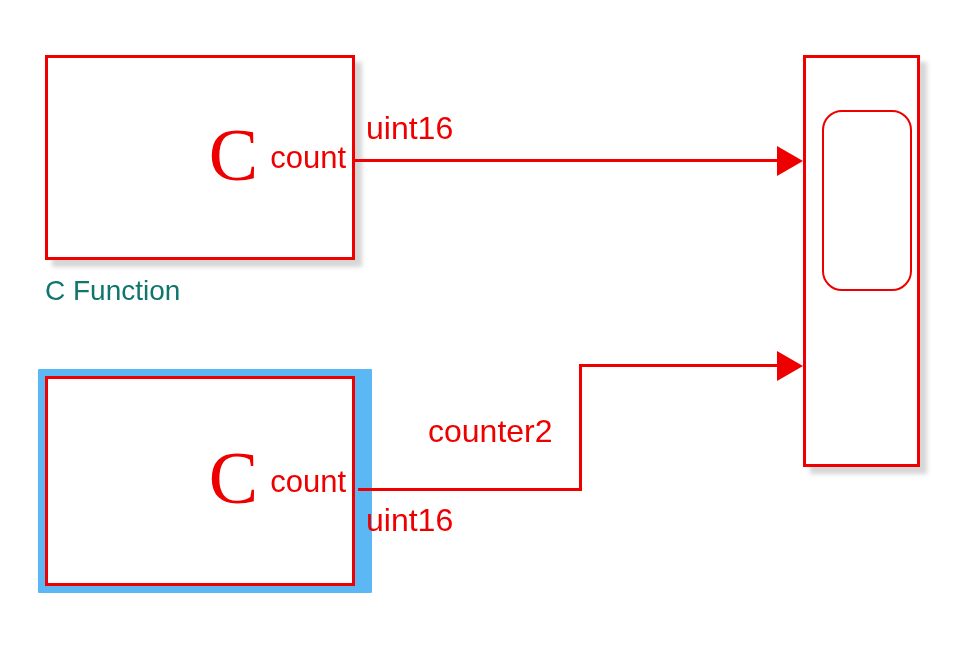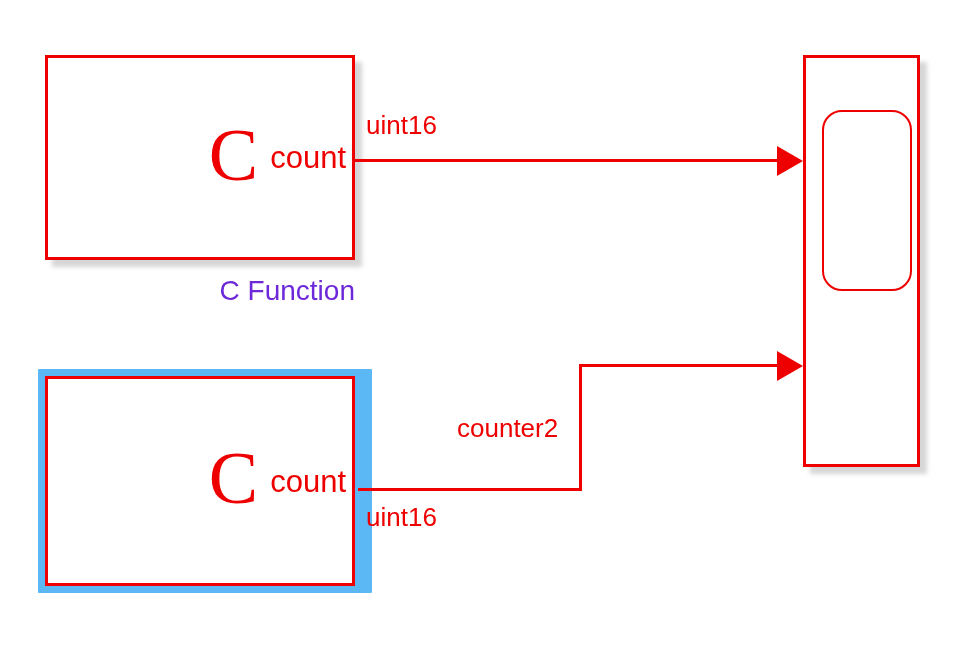--- a/index.html
+++ b/index.html
@@ -63,24 +63,24 @@
     color: #ee0000;
     font-size: 31px;
     line-height: 1;
     margin-left: 12px;
     white-space: nowrap;
   }
 
   
   .block-name {
     position: absolute;
-    color: #6d28d9;
+    color: #0f766e;
     font-size: 28px;
     line-height: 1;
-    text-align: right;
+    text-align: left;
     white-space: nowrap;
     z-index: 3;
   }
 
   
   .scope-screen {
     position: absolute;
     border: 2px solid #ee0000;
     border-radius: 20px;
     background: #ffffff;
@@ -108,21 +108,21 @@
     border-top: 15px solid transparent;
     border-bottom: 15px solid transparent;
     border-left: 26px solid #ee0000;
     z-index: 4;
   }
 
   
   .sig-label {
     position: absolute;
     color: #ee0000;
-    font-size: 26px;
+    font-size: 32px;
     line-height: 1;
     white-space: nowrap;
     z-index: 3;
   }
 </style>
 </head>
 <body>
 
 <div id="canvas">
 
@@ -148,16 +148,16 @@
   <div class="scope-screen" style="left:822px; top:110px; width:90px; height:181px;"></div>
 
   <div class="sig-h" style="left:355px; top:159px; width:424px;"></div>
   <div class="arrow-head" style="left:777px; top:146px;"></div>
   <div class="sig-label" style="left:366px; top:112px;">uint16</div>
 
   <div class="sig-h" style="left:358px; top:488px; width:224px;"></div>
   <div class="sig-v" style="left:579px; top:364px; height:127px;"></div>
   <div class="sig-h" style="left:579px; top:364px; width:200px;"></div>
   <div class="arrow-head" style="left:777px; top:351px;"></div>
-  <div class="sig-label" style="left:428px; top:415px;margin-left:29px;">counter2</div>
+  <div class="sig-label" style="left:428px; top:415px;">counter2</div>
   <div class="sig-label" style="left:366px; top:504px;">uint16</div>
 
 </div>
 
 </body></html>

